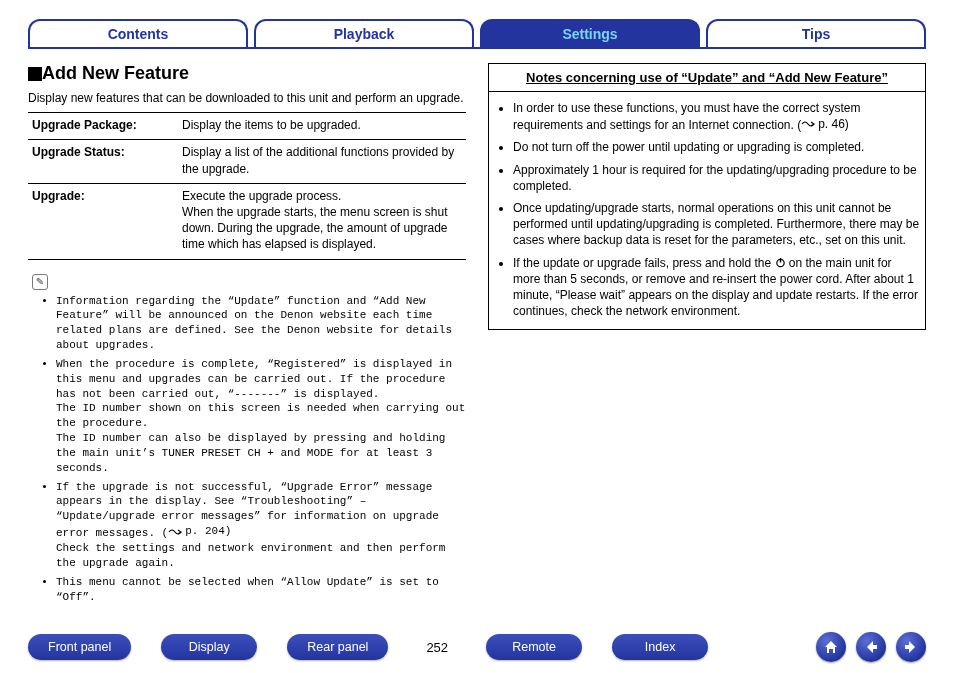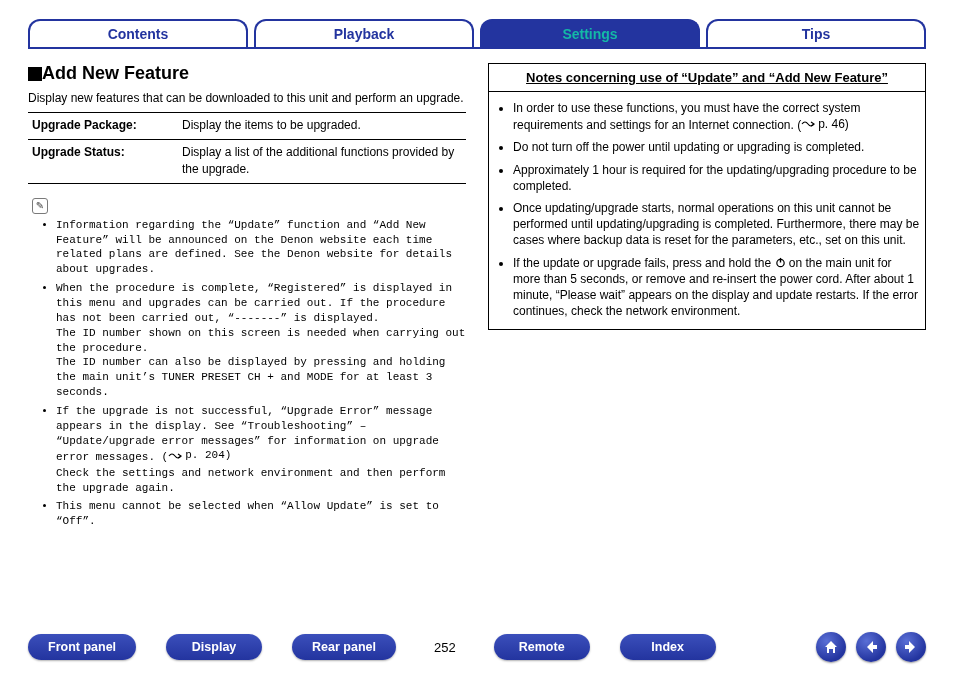--- a/index.html
+++ b/index.html
@@ -43,21 +43,21 @@
     color: var(--brand);
     border: 2px solid var(--brand);
     border-bottom: none;
     border-top-left-radius: 12px;
     border-top-right-radius: 12px;
     background: #fff;
     margin-right: 6px;
     cursor: pointer;
   }
   .tab:last-child { margin-right: 0; }
-  .tab.active { background: var(--brand); color: #14b8a6; }
+  .tab.active { background: var(--brand); color: #7dd3fc; }
 
   
   .columns {
     display: flex;
     flex: 1;
     gap: 22px;
   }
   .col { width: 50%; }
 
   
@@ -146,21 +146,21 @@
     padding: 20px 0 14px;
   }
   .pill-group {
     display: flex;
     align-items: center;
     gap: 30px;
   }
   .pill {
     background: linear-gradient(#3b4fbb, #23349f);
     color: #fff;
-    font-weight: bold;
+    font-weight: normal;
     font-size: 12.5px;
     padding: 6px 20px;
     border-radius: 18px;
     min-width: 96px;
     border: none;
     cursor: pointer;
     box-shadow: 0 1px 2px rgba(0,0,0,.3);
   }
   .pagenum { font-size: 13px; padding: 0 8px; }
 
@@ -199,20 +199,25 @@
 
       <table class="def">
         <tbody>
             <tr>
           <td class="term">Upgrade Package:</td>
           <td>Display the items to be upgraded.</td>
         </tr>
         <tr>
           <td class="term">Upgrade Status:</td>
           <td>Display a list of the additional functions provided by the upgrade.</td>
+        </tr>
+        <tr>
+          <td class="term">Upgrade:</td>
+          <td style="white-space:pre-line">Execute the upgrade process.
+When the upgrade starts, the menu screen is shut down. During the upgrade, the amount of upgrade time which has elapsed is displayed.</td>
         </tr>
       </tbody>
         </table>
 
       <span class="pencil">✎</span>
 
       <ul class="dots">
         <li><span>Information regarding the “Update” function and “Add New Feature” will be announced on the Denon website each time related plans are defined. See the Denon website for details about upgrades.</span></li>
         <li>
           <span>When the procedure is complete, “Registered” is displayed in this menu and upgrades can be carried out. If the procedure has not been carried out, “-------” is displayed.</span>

